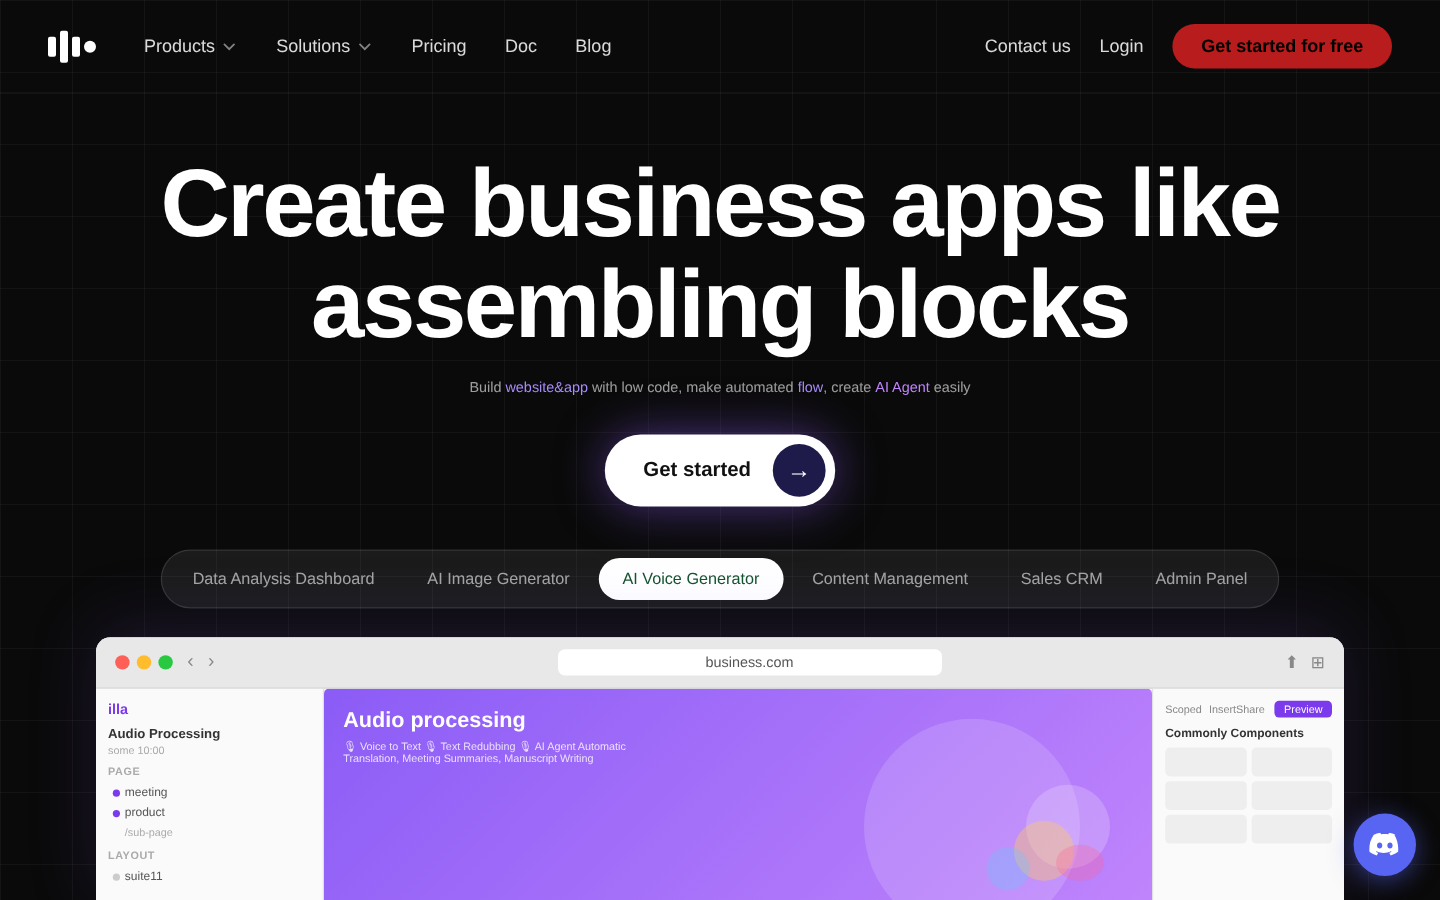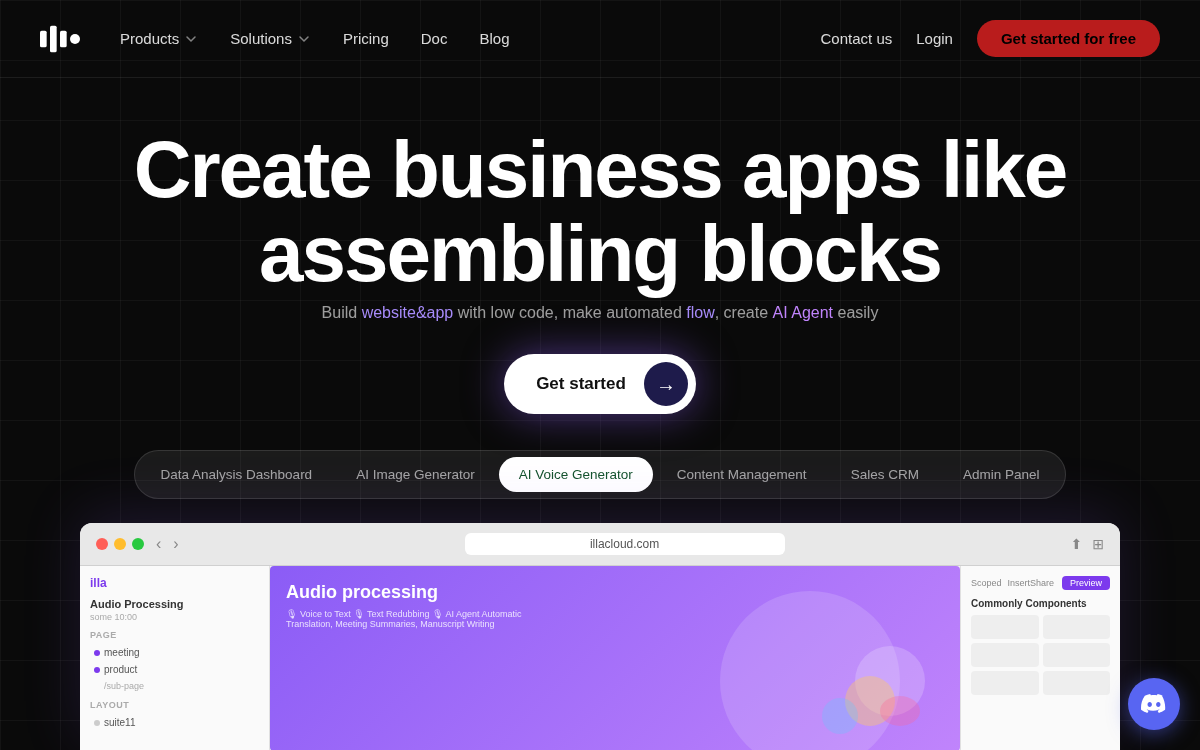--- a/index.html
+++ b/index.html
@@ -111,22 +111,22 @@
       font-size: 80px;
       font-weight: 800;
       line-height: 1.05;
       color: #fff;
       max-width: 960px;
       margin: 0 auto;
       letter-spacing: -2px;
     }
 
     .hero-subtitle {
-      margin-top: 8px;
-      font-size: 16px;
+      margin-top: 20px;
+      font-size: 12px;
       color: rgba(255,255,255,0.6);
       font-weight: 400;
     }
 
     .hero-subtitle .link-website {
       color: #a78bfa;
       font-weight: 500;
     }
 
     .hero-subtitle .link-flow {
@@ -489,21 +489,21 @@
 
 <div class="preview-window">
   <div class="window-titlebar">
     <div class="window-dots">
       <div class="dot dot-red"></div>
       <div class="dot dot-yellow"></div>
       <div class="dot dot-green"></div>
     </div>
     <span class="window-nav-btn">‹</span>
     <span class="window-nav-btn">›</span>
-    <div class="window-url-bar">illacloud.com</div>
+    <div class="window-url-bar">business.com</div>
     <div class="window-actions">
       <span>⬆</span>
       <span>⊞</span>
     </div>
   </div>
 
   <div class="window-body">
 
     <div class="window-sidebar">
       <div class="sidebar-logo">

